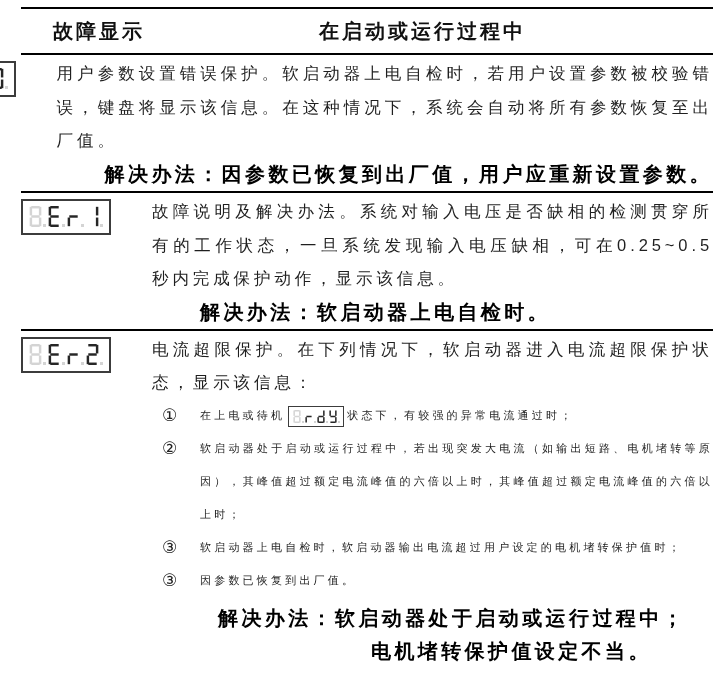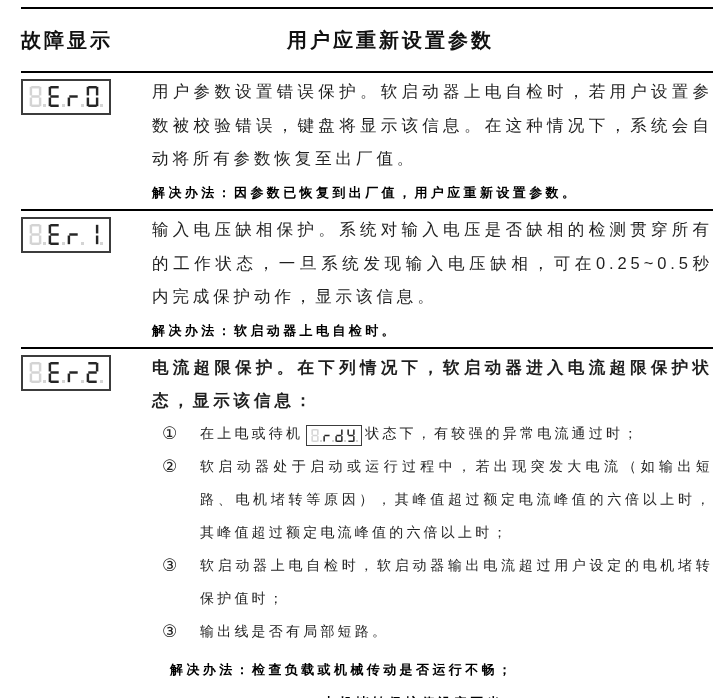--- a/index.html
+++ b/index.html
@@ -9,21 +9,21 @@
     font-family:"Liberation Sans","DejaVu Sans",sans-serif;
     color:#1a1a1a;
   }
   .page { width:723px; height:698px; padding:0 10px 0 21px; }
 
   .rule { background:#000; height:2px; }
   .rule-top { margin-top:7px; height:2px; }
   .rule-header { height:2px; }
   .rule-row { height:2px; }
 
-  .header-row { display:flex; align-items:center; height:62px; }
+  .header-row { display:flex; align-items:center; height:44px;margin-left:32px; }
   .hdr-cell-1 { width:131px; }
   .hdr-cell-2 { flex:1; padding-left:135px; }
   .hdr-text { font-weight:bold; font-size:20px; letter-spacing:3px; color:#111; white-space:nowrap; }
 
   .fault-row { display:flex; padding-top:2px;justify-content:flex-end; }
   .led-col { width:131px; flex:none; padding-top:4px; }
   .text-col { flex:1; }
 
   
   .led-display {
@@ -40,53 +40,53 @@
     padding:3px 3px 3px 4px; gap:1px; margin:0 3px;
   }
   .led-inline .digit { width:8px; height:13px; display:block; }
   .led-inline .led-dot { width:2px; height:2px; background:#d4d4d4; display:inline-block; }
 
   
   .body-text {
     font-size:16.5px; line-height:33.5px; letter-spacing:3.9px;
     text-align:justify; color:#1f1f1f;
   }
-  .row3 .body-text { line-height:33px;font-weight:bold; }
+  .row3 .body-text { line-height:33px; }
   .solution {
-    font-size:13px; line-height:33.5px; letter-spacing:3.4px;
-    font-weight:bold; color:#000; white-space:nowrap;
+    font-size:20px; line-height:33.5px; letter-spacing:3.4px;
+    font-weight:bold; color:#000; white-space:nowrap;margin-left:48px;
   }
   .row3 .solution { line-height:33px; }
 
   .list { }
   .list-item { display:flex; }
   .marker {
     flex:none; width:24px; margin-left:10px; margin-right:14px;
     font-size:17px; line-height:33px; color:#222; letter-spacing:0;
   }
   .item-text {
-    flex:1; font-size:14px; line-height:33px; letter-spacing:3.2px;
+    flex:1; font-size:11px; line-height:33px; letter-spacing:3.2px;
     text-align:justify; color:#1f1f1f;
   }
   .solution-block { margin-top:5px; margin-left:18px; }
   .solution-indent { padding-left:153px; }
 </style>
 </head>
 <body>
 
 <div class="page">
 
   <div class="rule rule-top"></div>
 
   <div class="header-row">
     <div class="hdr-cell-1">
       <span class="hdr-text">故障显示</span>
     </div>
     <div class="hdr-cell-2">
-      <span class="hdr-text">用户应重新设置参数</span>
+      <span class="hdr-text">在启动或运行过程中</span>
     </div>
   </div>
 
   <div class="rule rule-header"></div>
 
   <div class="fault-row">
     <div class="led-col">
       <div class="led-display">
           <svg viewBox="0 0 10 18" class="digit">
             <rect x="1.4" y="0" width="7.2" height="2.1" fill="#d4d4d4"></rect>
@@ -157,21 +157,21 @@
           </svg>
           <span class="led-dot"></span>
           <svg viewBox="0 0 10 18" class="digit">
             <rect x="7.9" y="0.7" width="2.1" height="7.4" fill="#262626"></rect>
             <rect x="7.9" y="9.9" width="2.1" height="7.4" fill="#262626"></rect>
           </svg>
           <span class="led-dot"></span>
         </div>
     </div>
     <div class="text-col">
-      <p class="body-text">输入电压缺相保护。系统对输入电压是否缺相的检测贯穿所有的工作状态，一旦系统发现输入电压缺相，可在0.25~0.5秒内完成保护动作，显示该信息。</p>
+      <p class="body-text">故障说明及解决办法。系统对输入电压是否缺相的检测贯穿所有的工作状态，一旦系统发现输入电压缺相，可在0.25~0.5秒内完成保护动作，显示该信息。</p>
       <p class="solution">解决办法：软启动器上电自检时。</p>
     </div>
   </div>
 
   <div class="rule rule-row"></div>
 
   <div class="fault-row row3">
     <div class="led-col">
       <div class="led-display">
           <svg viewBox="0 0 10 18" class="digit">
@@ -254,25 +254,25 @@
           <span class="item-text">软启动器处于启动或运行过程中，若出现突发大电流（如输出短路、电机堵转等原因），其峰值超过额定电流峰值的六倍以上时，其峰值超过额定电流峰值的六倍以上时；</span>
         </div>
 
         <div class="list-item">
           <span class="marker">③</span>
           <span class="item-text">软启动器上电自检时，软启动器输出电流超过用户设定的电机堵转保护值时；</span>
         </div>
 
         <div class="list-item">
           <span class="marker">③</span>
-          <span class="item-text">输出线是否有局部短路。</span>
+          <span class="item-text">因参数已恢复到出厂值。</span>
         </div>
 
       </div>
 
       <div class="solution-block">
-        <p class="solution">解决办法：检查负载或机械传动是否运行不畅；</p>
+        <p class="solution">解决办法：软启动器处于启动或运行过程中；</p>
         <p class="solution solution-indent">电机堵转保护值设定不当。</p>
       </div>
     </div>
   </div>
 
 </div>
 
 </body></html>

